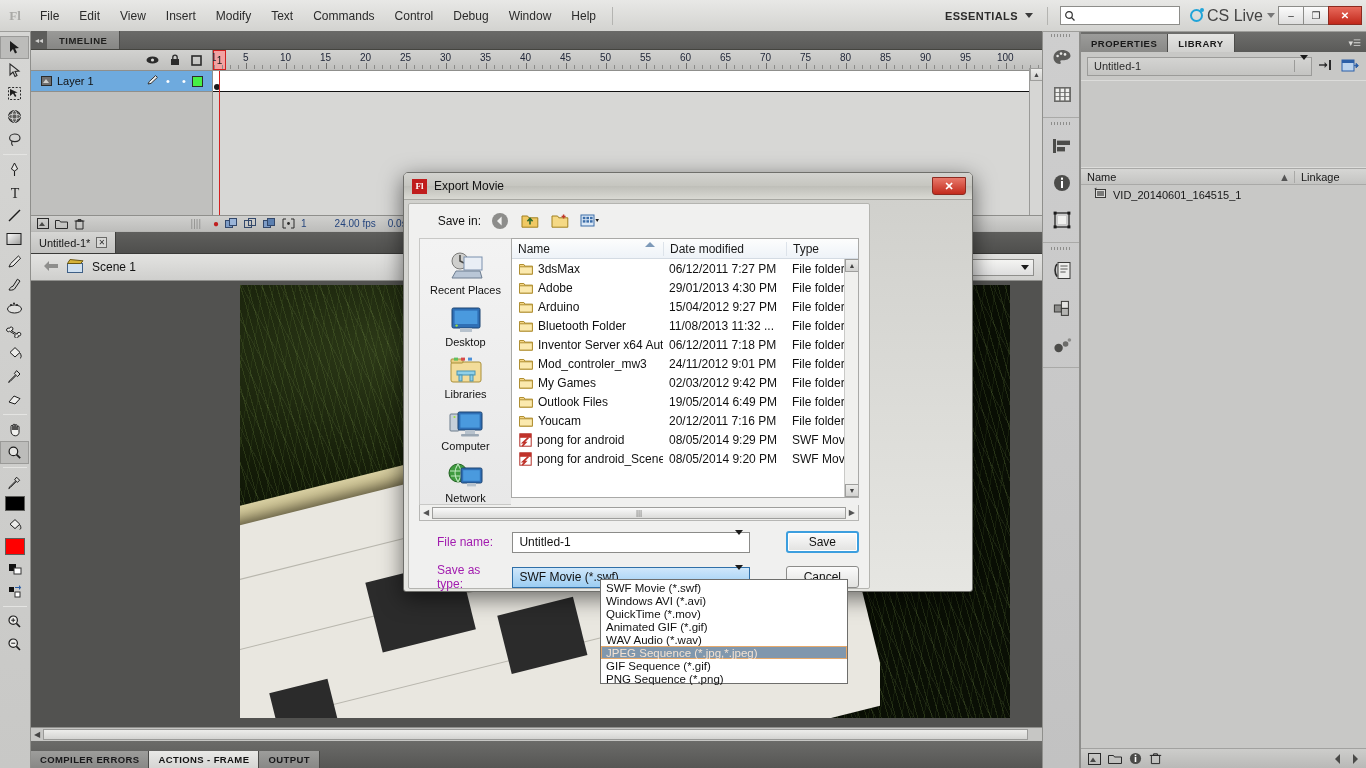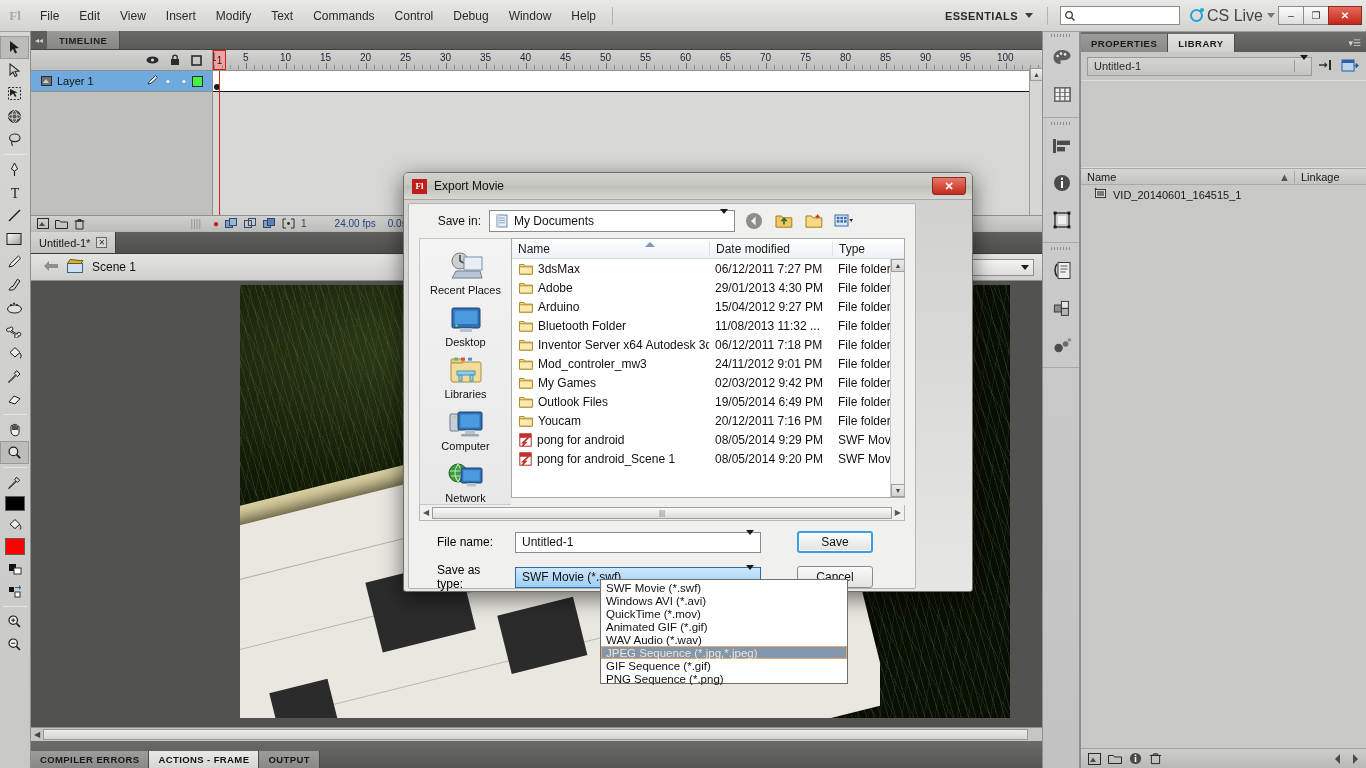--- a/index.html
+++ b/index.html
@@ -275,21 +275,21 @@
     width:15px;height:15px;background:#c01d1d;color:#fff;font-size:9px;font-weight:bold;
     display:flex;align-items:center;justify-content:center;font-family:"Liberation Serif",serif;
   }
   .dlg-title-txt{font-size:12px;color:#111;}
   .dlg-close{
     margin-left:auto;margin-right:6px;width:34px;height:18px;border:1px solid #8d2a20;
     background:linear-gradient(#e8796b,#c22a1c);color:#fff;font-size:11px;font-weight:bold;
     display:flex;align-items:center;justify-content:center;border-radius:0 0 3px 3px;
   }
   .dlg-body{
-    position:absolute;left:4px;top:30px;width:508px;height:386px;
+    position:absolute;left:4px;top:30px;width:462px;height:386px;
     background:#f0f0ef;border:1px solid #b4b4b0;border-radius:2px;
   }
   .savein-row{height:34px;display:flex;align-items:center;gap:8px;padding:0 10px;}
   .savein-lbl{font-size:12px;color:#111;width:62px;text-align:right;}
   .savein-combo{
     width:246px;height:22px;background:#fff;border:1px solid #8b8b89;
     display:flex;align-items:center;gap:5px;padding-left:5px;font-size:12px;color:#111;
   }
   .savein-combo .caret{margin-left:auto;margin-right:6px;}
   .tb-ico{width:22px;height:22px;display:flex;align-items:center;justify-content:center;}
@@ -320,21 +320,21 @@
   .fl-vscroll{
     position:absolute;right:0;top:20px;width:14px;bottom:0;background:#f0f0ee;border-left:1px solid #c9c9c7;
   }
   .fl-hscroll{
     margin:0 10px;height:16px;background:#f0f0ee;border:1px solid #b6b6b4;border-top:none;
     display:flex;align-items:center;
   }
   .fl-hthumb{height:12px;background:linear-gradient(#fafafa,#dcdcda);border:1px solid #9e9e9c;display:flex;align-items:center;justify-content:center;color:#6b6b69;font-size:8px;}
   .dlg-bottom{padding:10px 10px 0 10px;}
   .db-row{display:flex;align-items:center;gap:8px;margin-bottom:10px;}
-  .db-lbl{width:88px;font-size:12px;color:#000000;padding-left:18px;}
+  .db-lbl{width:88px;font-size:12px;color:#a21caf;padding-left:18px;}
   .db-input{
     width:246px;height:21px;background:#fff;border:1px solid #8b8b89;display:flex;align-items:center;
     padding-left:6px;font-size:12px;color:#111;
   }
   .db-input .caret{margin-left:auto;margin-right:6px;}
   .db-combo{
     width:246px;height:21px;border:1px solid #2f6fa8;
     background:linear-gradient(#cfe7fb,#9ccdf2);display:flex;align-items:center;
     padding-left:6px;font-size:12px;color:#111;position:relative;
   }
@@ -998,33 +998,20 @@
   <div class="dialog">
     <div class="dlg-title">
       <span class="dlg-fl">Fl</span>
       <span class="dlg-title-txt">Export Movie</span>
       <span class="dlg-close">✕</span>
     </div>
     <div class="dlg-body">
 
       <div class="savein-row">
         <span class="savein-lbl">Save in:</span>
-        <div class="savein-combo">
-          <svg width="14" height="14" viewBox="0 0 14 14">
-              <rect x="2" y="1" width="10" height="12" fill="#e8eef6" stroke="#6b86a8"></rect>
-              <g stroke="#8aa4c4">
-                <line x1="4" y1="4" x2="10" y2="4"></line>
-                <line x1="4" y1="6.4" x2="10" y2="6.4"></line>
-                <line x1="4" y1="8.8" x2="10" y2="8.8"></line>
-              </g>
-              <rect x="2" y="1" width="2.4" height="12" fill="#c2d2e6"></rect>
-            </svg>
-          <span>My Documents</span>
-          <span class="caret"><span class="caret-sm"></span></span>
-        </div>
         <span class="tb-ico">
           <svg width="18" height="18" viewBox="0 0 18 18">
               <circle cx="9" cy="9" r="8" fill="#8d8d8b"></circle>
               <path d="M10.6 4.6 L6 9 L10.6 13.4Z" fill="#f2f2f0"></path>
             </svg>
         </span>
         <span class="tb-ico">
           <svg width="18" height="16" viewBox="0 0 18 16">
               <path d="M1 3h5.6l1.2 1.8h9v9.4h-15.8Z" fill="#f0c964" stroke="#a1801f"></path>
               <path d="M9 11.6 V6 M6.4 8.2 L9 5.4 L11.6 8.2" fill="none" stroke="#2d6b2d" stroke-width="1.6"></path>

